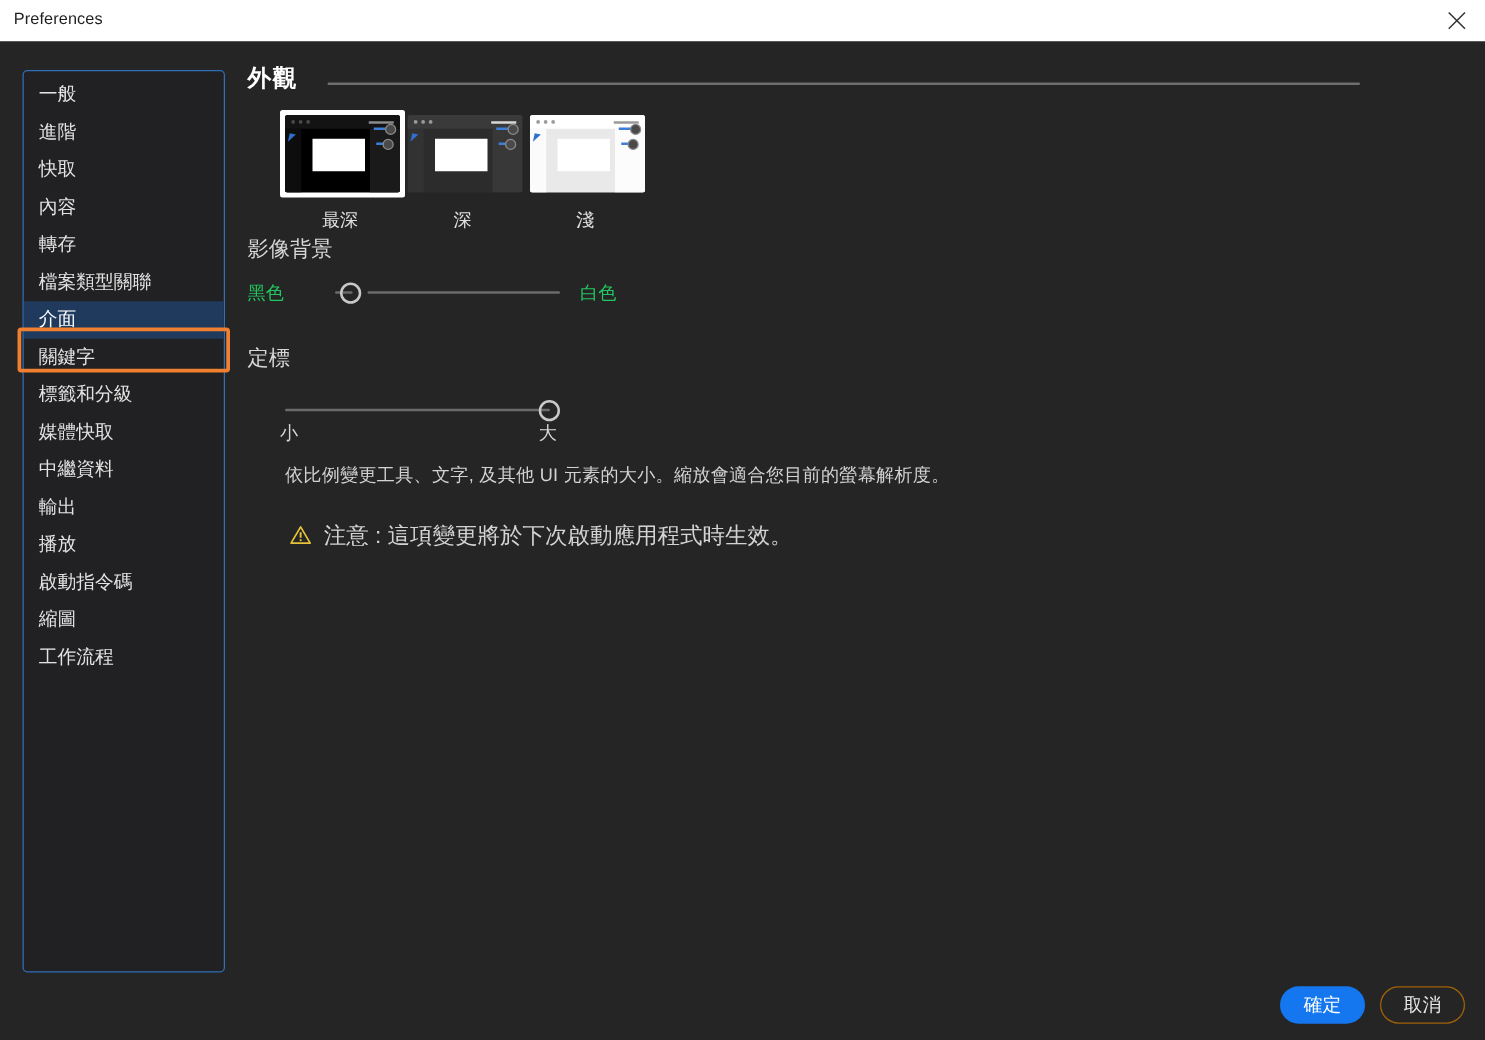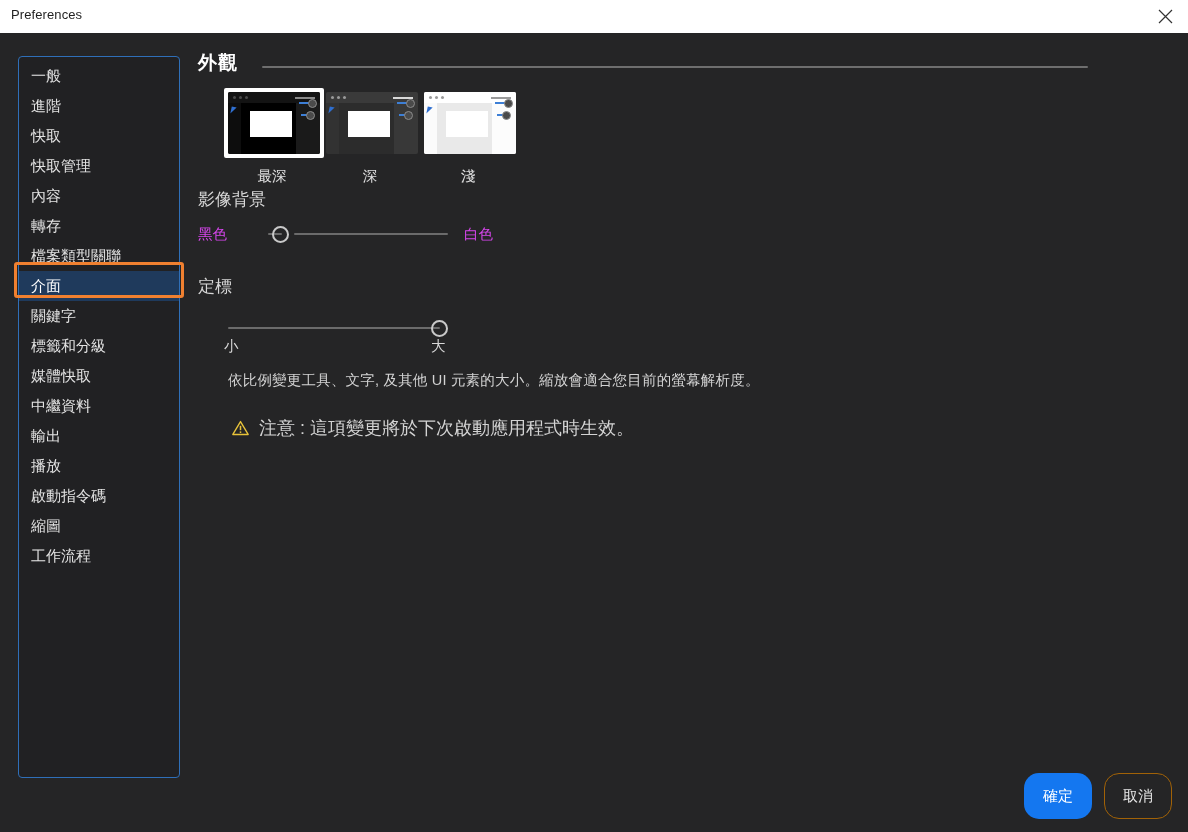--- a/index.html
+++ b/index.html
@@ -231,21 +231,21 @@
     color: #d7d7d7;
   }
   .slider-row {
     position: relative;
     height: 28px;
   }
   .edge-label {
     position: absolute;
     top: 4px;
     font-size: 14.5px;
-    color: #d946ef;
+    color: #22c55e;
   }
   .track {
     position: absolute;
     height: 2px;
     background: #6b6b6b;
     border-radius: 1px;
     top: 12px;
   }
   .knob-ring {
     position: absolute;
@@ -285,21 +285,21 @@
 
   
   .footer {
     position: absolute;
     right: 16px;
     bottom: 13px;
     display: flex;
     gap: 12px;
   }
   .btn {
-    height: 46px;
+    height: 30px;
     min-width: 68px;
     border-radius: 15px;
     font-size: 15px;
     display: flex;
     align-items: center;
     justify-content: center;
     cursor: pointer;
     box-sizing: border-box;
     padding: 0 14px;
   }
@@ -327,21 +327,20 @@
         <path d="M2 2 L15 15 M15 2 L2 15" stroke="#333333" stroke-width="1.2" fill="none"></path>
       </svg>
     </div>
   </div>
 
   <div class="sidebar">
     <div class="side-list" id="side-list">
         <div class="side-item">一般</div>
         <div class="side-item">進階</div>
         <div class="side-item">快取</div>
-        <div class="side-item">快取管理</div>
         <div class="side-item">內容</div>
         <div class="side-item">轉存</div>
         <div class="side-item">檔案類型關聯</div>
         <div class="side-item selected">介面</div>
         <div class="side-item">關鍵字</div>
         <div class="side-item">標籤和分級</div>
         <div class="side-item">媒體快取</div>
         <div class="side-item">中繼資料</div>
         <div class="side-item">輸出</div>
         <div class="side-item">播放</div>

